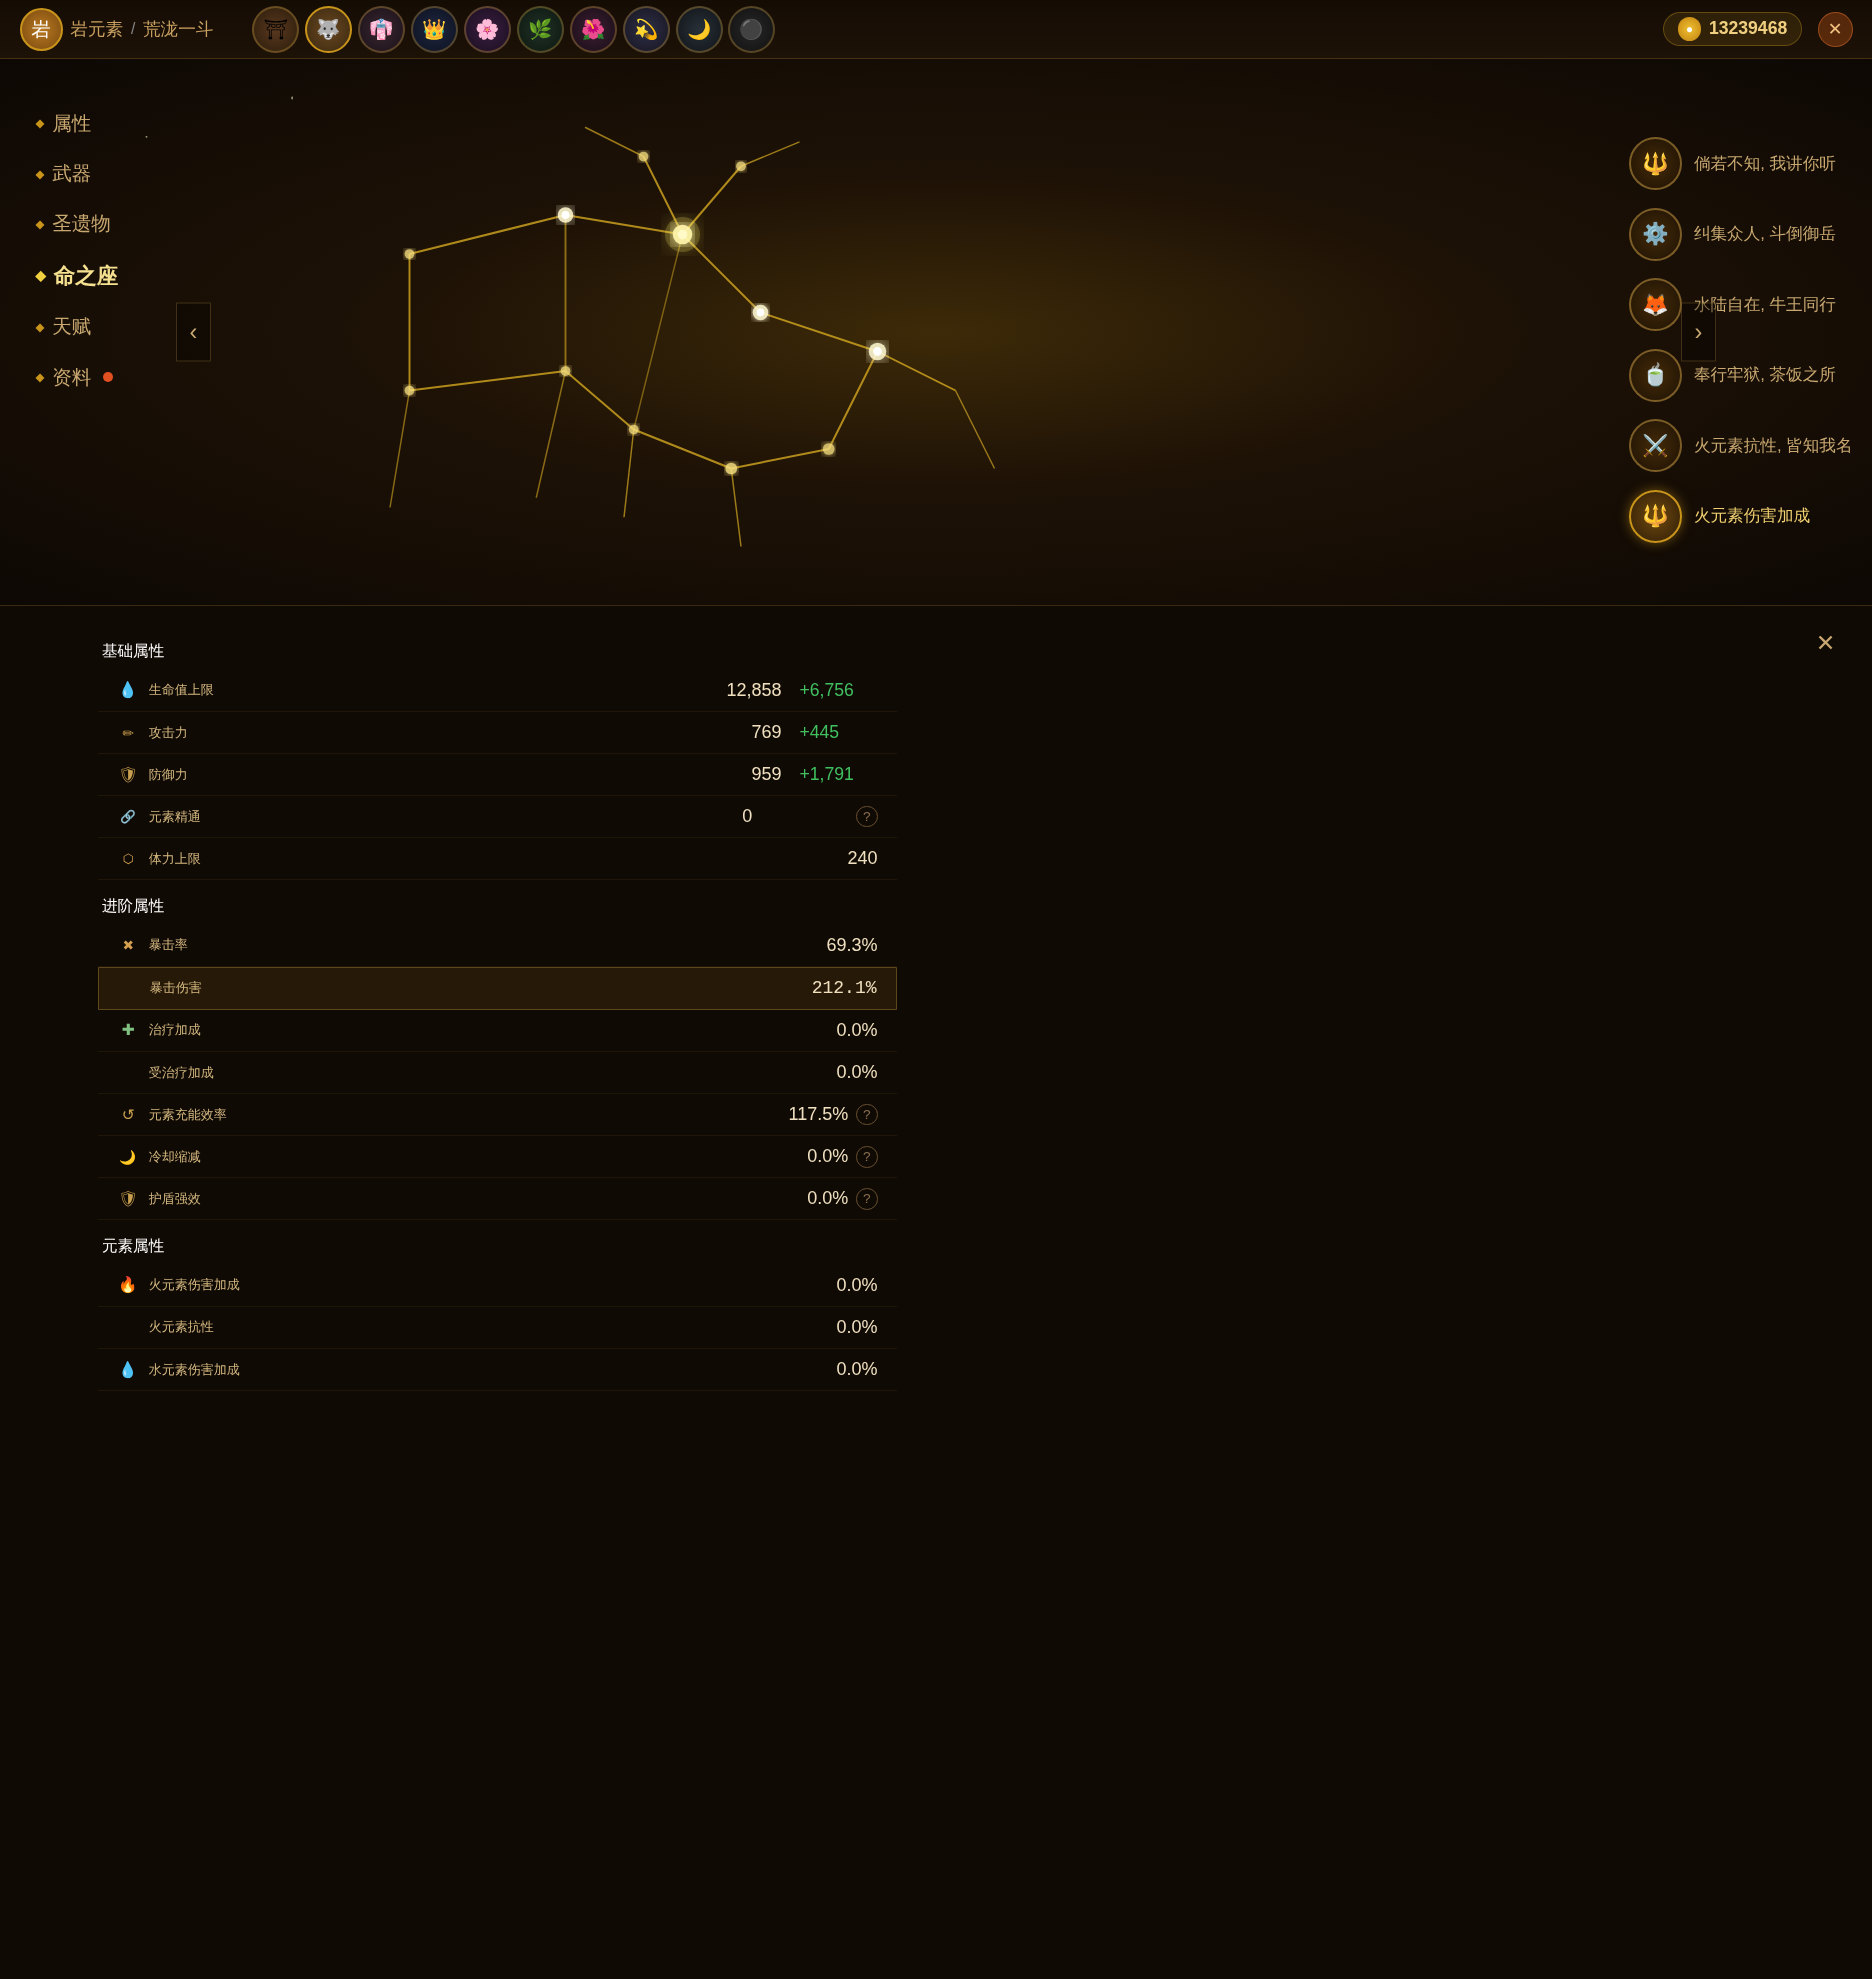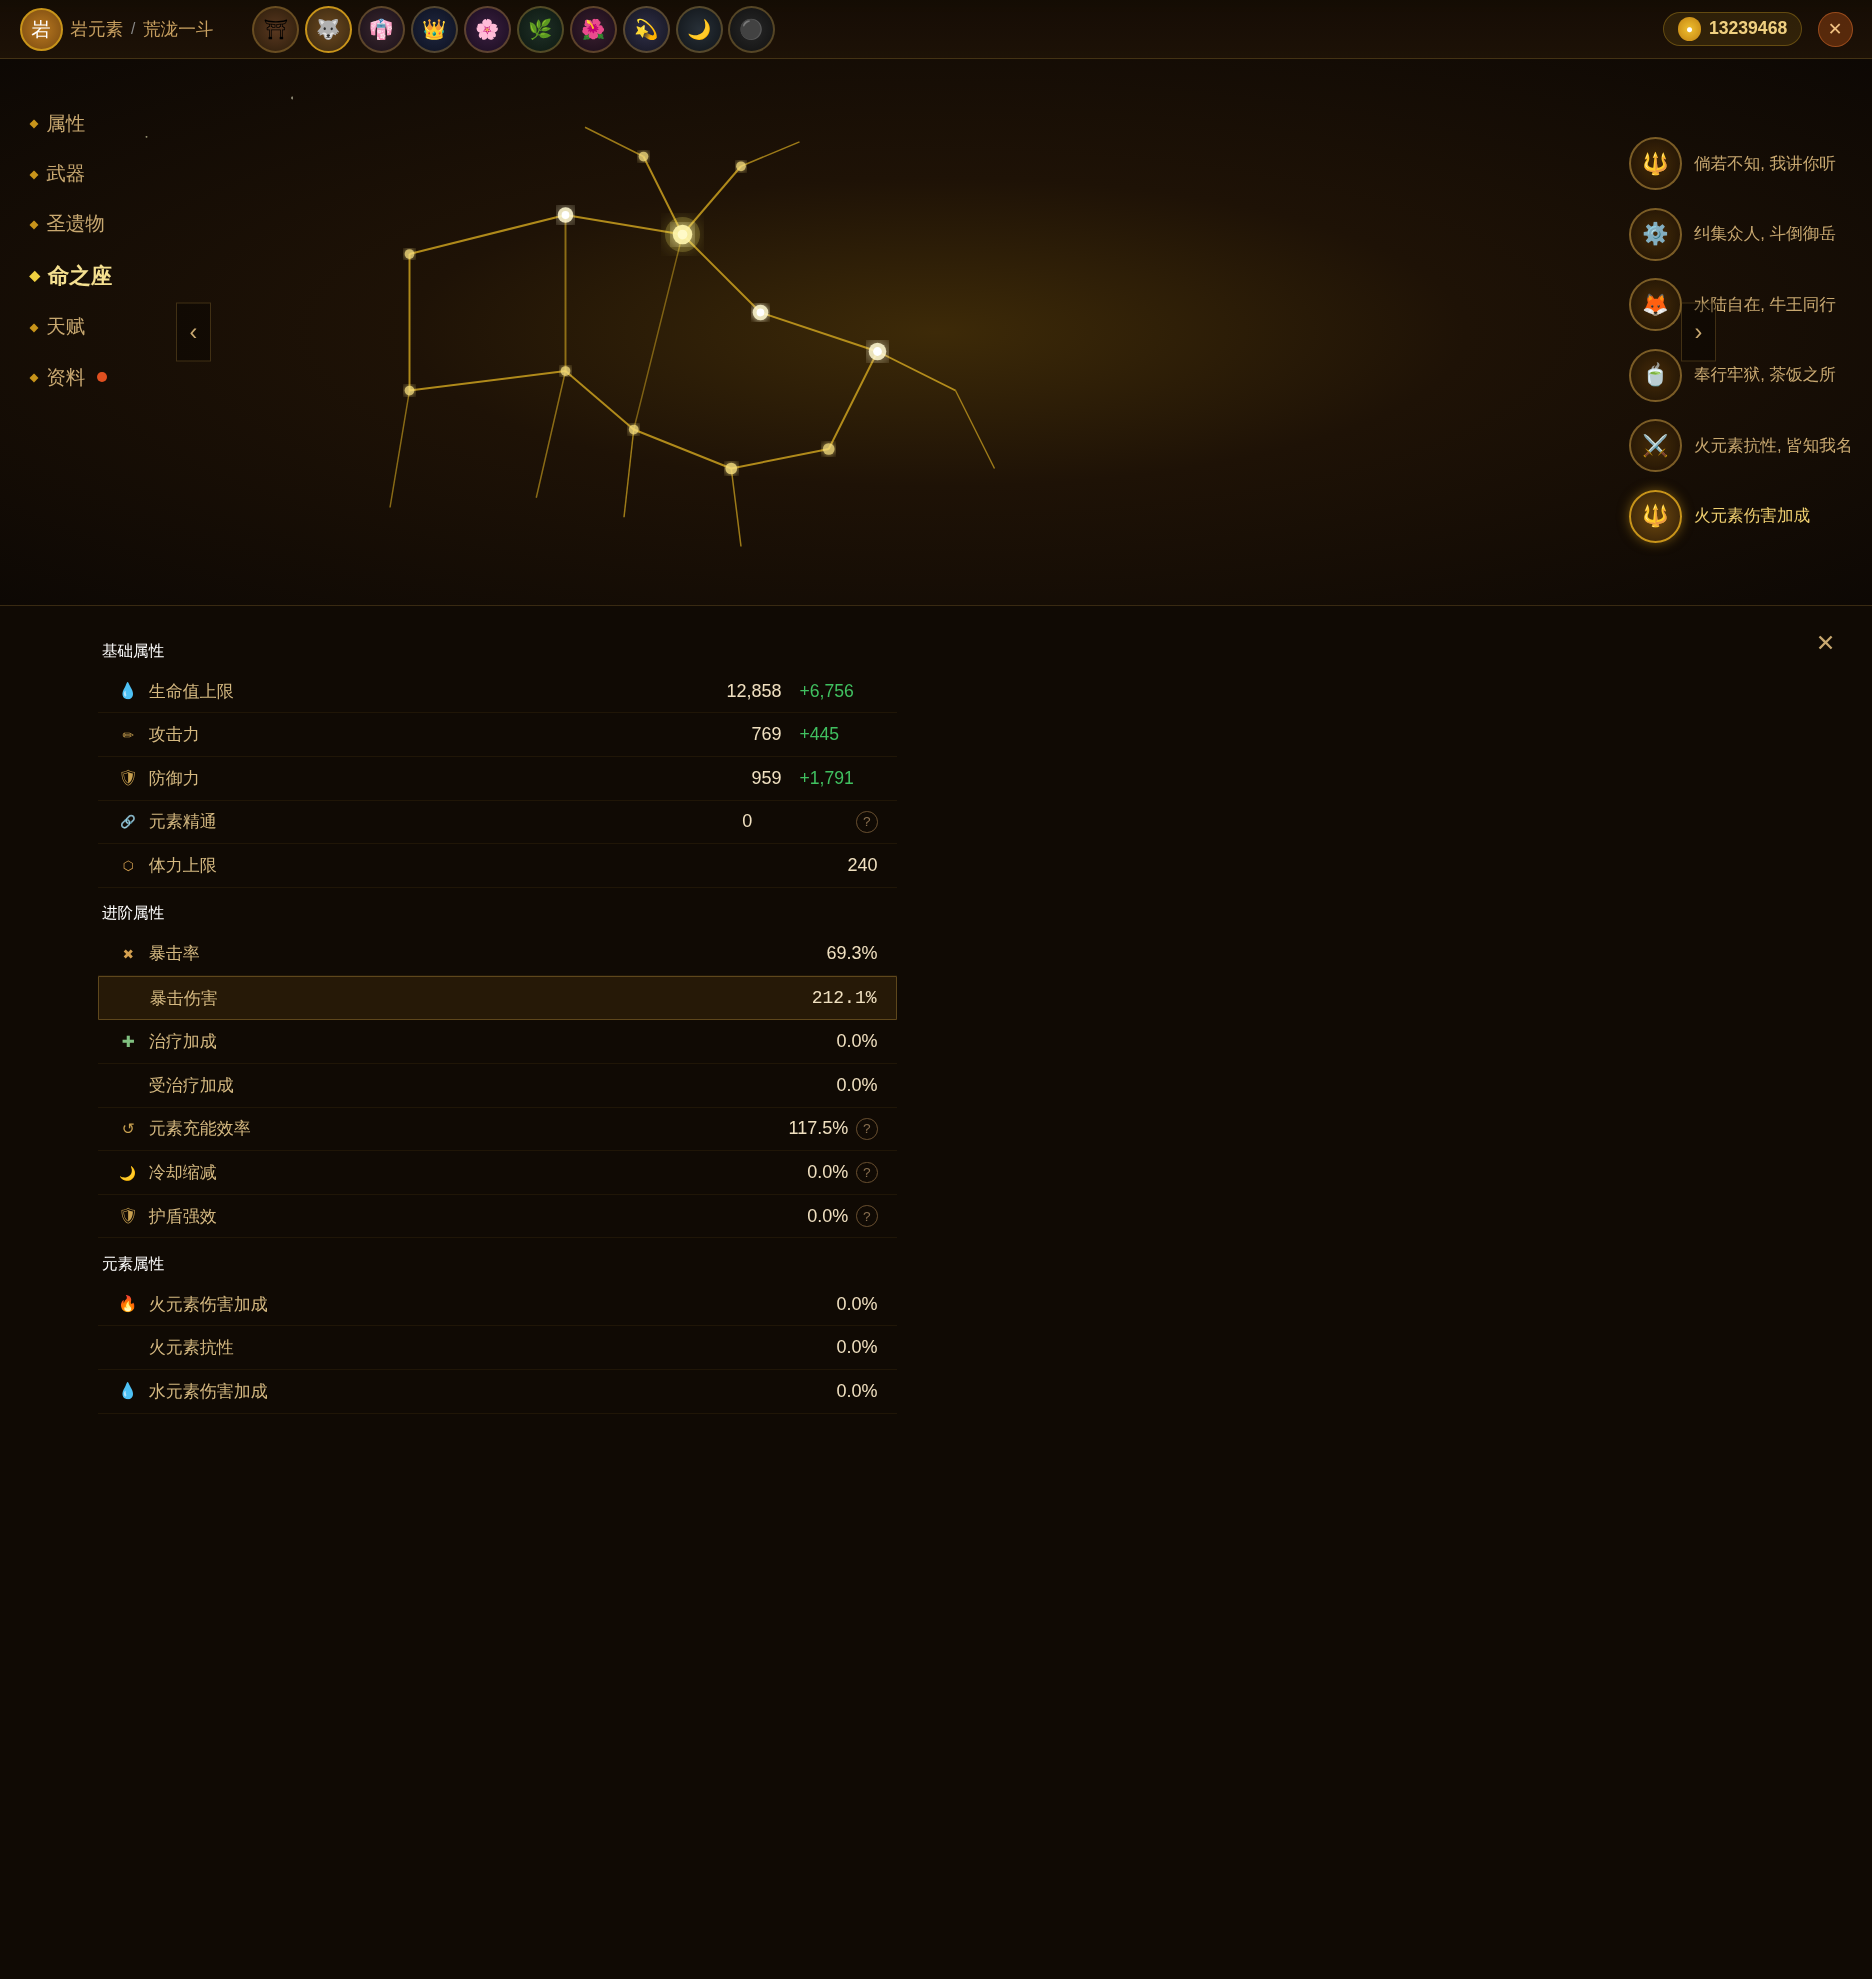--- a/index.html
+++ b/index.html
@@ -95,21 +95,21 @@
       color: #f0c080;
       font-size: 17.6px;
       display: flex; align-items: center; justify-content: center;
       cursor: pointer;
       margin-left: 15.6px;
     }
 
     
     .left-sidebar {
       position: absolute;
-      top: 59px; left: 10px;
+      top: 59px; left: 16px;
       width: 176px;
       height: calc(100% - 59px);
       padding-top: 39px;
       z-index: 50;
       text-align: right;
     }
     .sidebar-item {
       display: flex;
       align-items: center;
       gap: 7.8px;
@@ -266,21 +266,21 @@
     }
     .stat-icon {
       width: 21.5px; height: 21.5px;
       margin-right: 9.8px;
       display: flex; align-items: center; justify-content: center;
       font-size: 15.6px;
       color: #c8a050;
     }
     .stat-name {
       color: #d4b880;
-      font-size: 17px;
+      font-size: 13px;
       flex: 1;
     }
     .stat-value {
       color: #f0e0c0;
       font-size: 18px;
       text-align: right;
       min-width: 98px;
     }
     .stat-bonus {
       color: #40c060;

